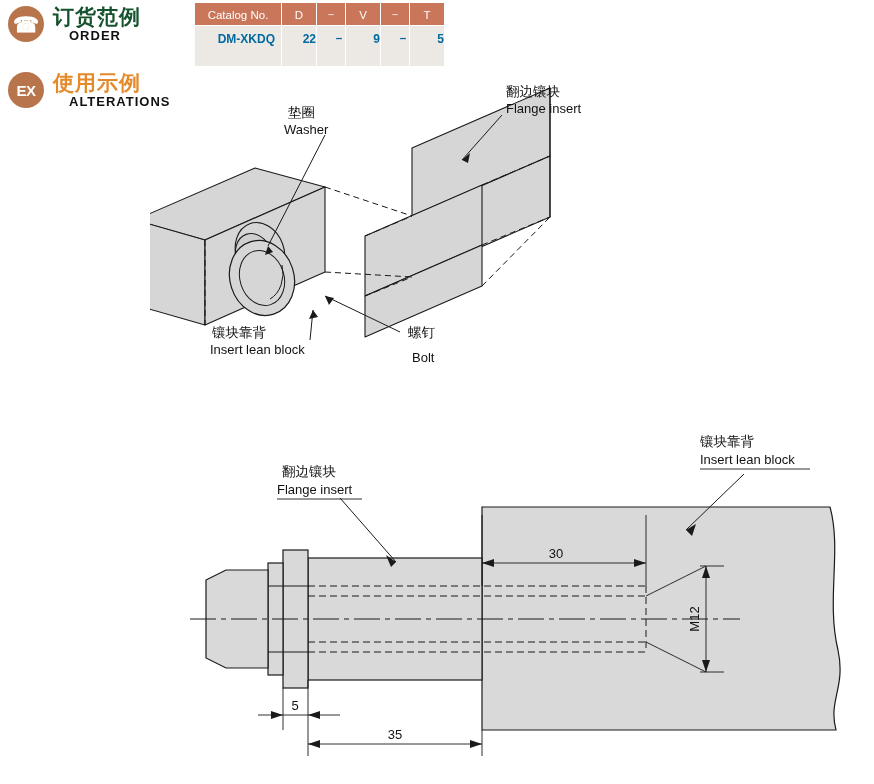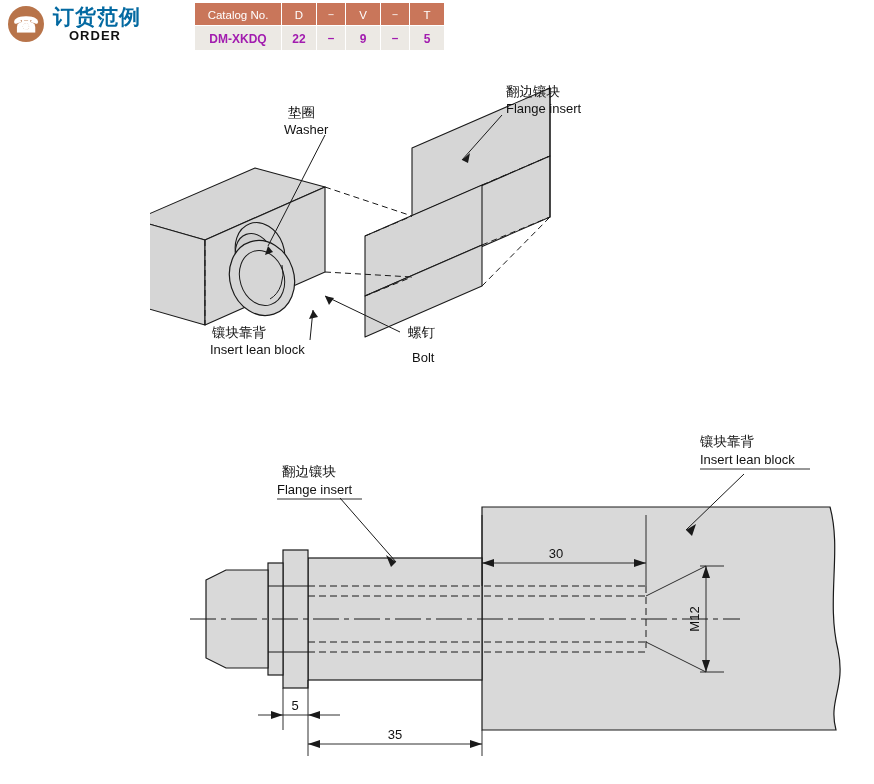--- a/index.html
+++ b/index.html
@@ -46,21 +46,21 @@
   .badge-circle.ex { background: #b8744a; font-size: 15px; letter-spacing: -0.5px; }
   .badge-circle .phone-glyph { font-size: 21px; line-height: 1; }
 
   .badge-text {
     margin-left: 9px;
     line-height: 1.05;
   }
   .badge-cn {
     font-size: 21px;
     font-weight: bold;
-    color: #0369a1;
+    color: #14532d;
     letter-spacing: 1px;
   }
   .badge-cn.orange { color: #e58a2a; }
   .badge-en {
     font-size: 13px;
     font-weight: bold;
     color: #111;
     letter-spacing: 1px;
     margin-top: 1px;
     margin-left: 16px;
@@ -79,25 +79,25 @@
     color: #ffffff;
     font-weight: normal;
     border: 1px solid #ffffff;
     padding: 4px 0 3px 0;
     text-align: center;
     font-size: 11.5px;
   }
   #catalog-table td {
     background: #ece9e4;
     border: 1px solid #ffffff;
-    text-align: center;
-    padding: 4px 0 3px 0;
+    text-align: right;
+    padding: 4px 0 19px 0;
     font-weight: bold;
     font-size: 12px;
-    color: #a21caf;
+    color: #0369a1;
   }
   #catalog-table td.code { padding-left: 6px; padding-right: 6px; }
   .col-code { width: 86px; }
   .col-narrow { width: 34px; }
   .col-dash { width: 28px; }
 
   
   svg { display: block; }
   .fig {
     position: absolute;
@@ -125,20 +125,29 @@
   <div class="badge-row" id="order-badge-row">
     <div class="badge-circle">
       <span class="phone-glyph">☎</span>
     </div>
     <div class="badge-text">
       <div class="badge-cn">订货范例</div>
       <div class="badge-en">ORDER</div>
     </div>
   </div>
 
+  <div class="badge-row" id="alterations-badge-row">
+    <div class="badge-circle ex">
+      <span>EX</span>
+    </div>
+    <div class="badge-text">
+      <div class="badge-cn orange">使用示例</div>
+      <div class="badge-en">ALTERATIONS</div>
+    </div>
+  </div>
 
   <table id="catalog-table">
     <thead>
       <tr>
         <th class="col-code">Catalog No.</th>
         <th class="col-narrow">D</th>
         <th class="col-dash">－</th>
         <th class="col-narrow">V</th>
         <th class="col-dash">－</th>
         <th class="col-narrow">T</th>

